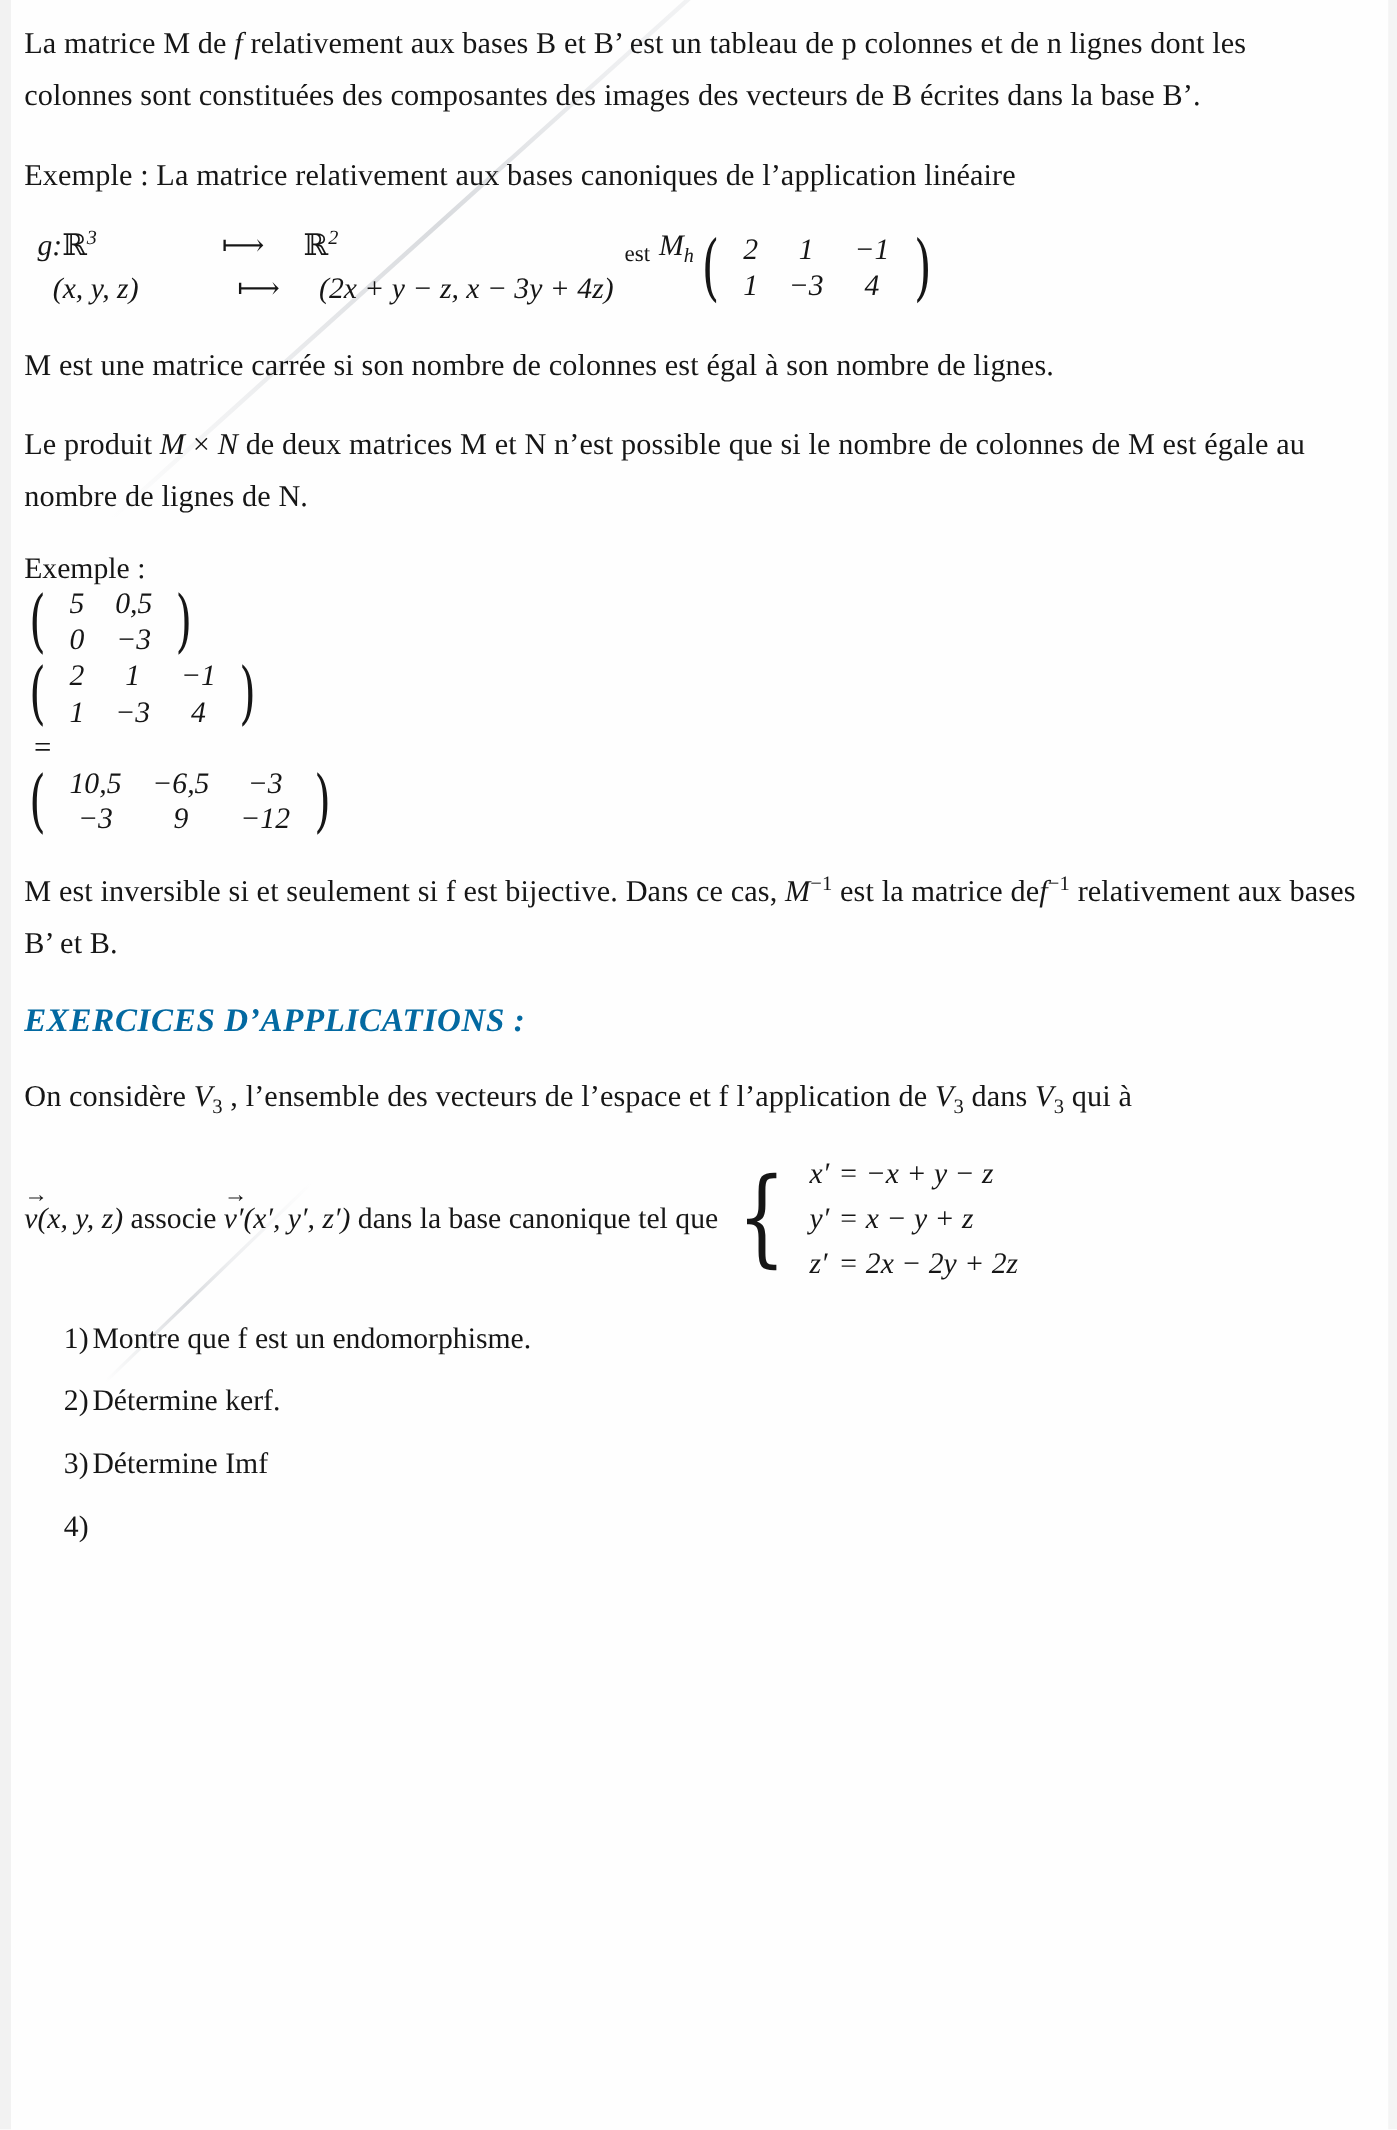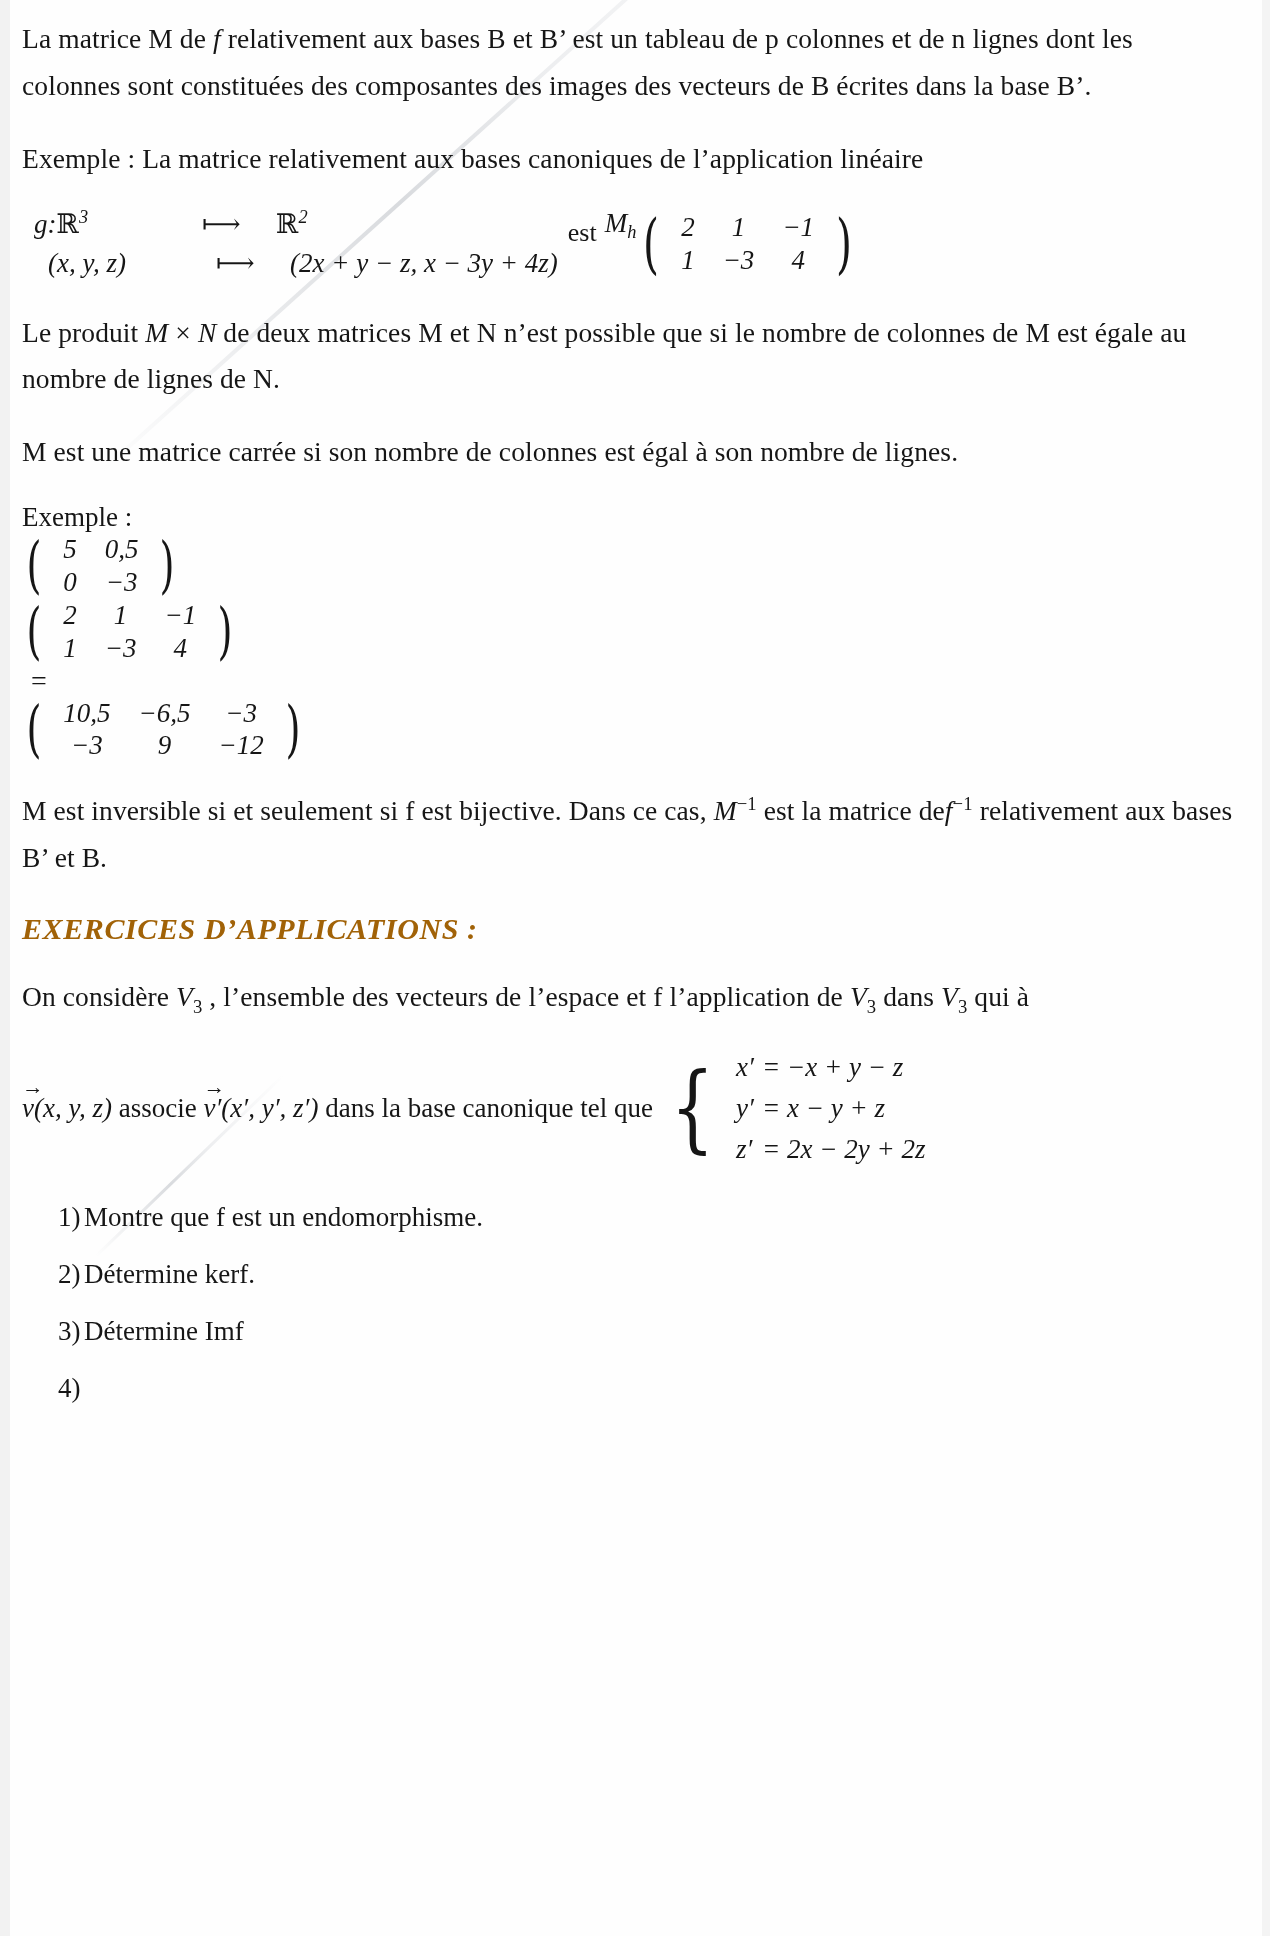--- a/index.html
+++ b/index.html
@@ -110,21 +110,21 @@
     line-height: 1.45;
   }
   .maptable .c1 { display: inline-block; min-width: 132px; font-style: italic; margin-left: 12px; }
   .maptable .c2 { display: inline-block; min-width: 110px; text-align: center; font-style: normal; }
   .maptable .c3 { display: inline-block; font-style: italic; }
   .maptable .row2 .c1 { padding-left: 14px; }
   .maptable .row2 .c3 { padding-left: 0px; }
 
   .estword {
     font-style: normal;
-    font-size: 26px;
+    font-size: 21px;
     padding: 0 8px 0 10px;
     align-self: flex-start;
     margin-top: 14px;
   }
   .mh {
     font-style: italic;
     font-size: 27px;
     align-self: flex-start;
     margin-top: 4px;
     padding-right: 2px;
@@ -172,21 +172,21 @@
   }
   .prodrow .lbl { font-style: normal; padding-right: 8px; }
   .prodrow .eq { font-style: normal; padding: 0 9px; font-size: 28px; }
 
   
   h2.greenhead {
     font-family: "Liberation Serif", "DejaVu Serif", serif;
     font-style: italic;
     font-weight: bold;
     font-size: 30px;
-    color: #a16207;
+    color: #0369a1;
     margin: 30px 0 28px 0;
     letter-spacing: 0.6px;
   }
 
   
   .sysrow {
     display: flex;
     align-items: center;
     font-size: 27px;
     margin: 0 0 20px 0;
@@ -281,23 +281,23 @@
           <span>1</span>
           <span>−1</span>
           <span>1</span>
           <span>−3</span>
           <span>4</span>
         </span>
         <span class="paren paren-m">)</span>
       </span>
     </div>
 
+    <p class="para">M est une matrice carrée si son nombre de colonnes est égal à son nombre de lignes.</p>
+
     <p class="para"><span>Le produit </span><span class="it">M</span><span> × </span><span class="it">N</span><span> de deux matrices M et N n’est possible que si le nombre de colonnes de M est égale au nombre de lignes de N.</span></p>
-
-    <p class="para">M est une matrice carrée si son nombre de colonnes est égal à son nombre de lignes.</p>
 
     <div class="prodrow">
       <span class="lbl">Exemple :</span>
 
       <span class="matrix m-2col">
         <span class="paren paren-s">(</span>
         <span class="grid">
           <span>5</span>
           <span>0,5</span>
           <span>0</span>

